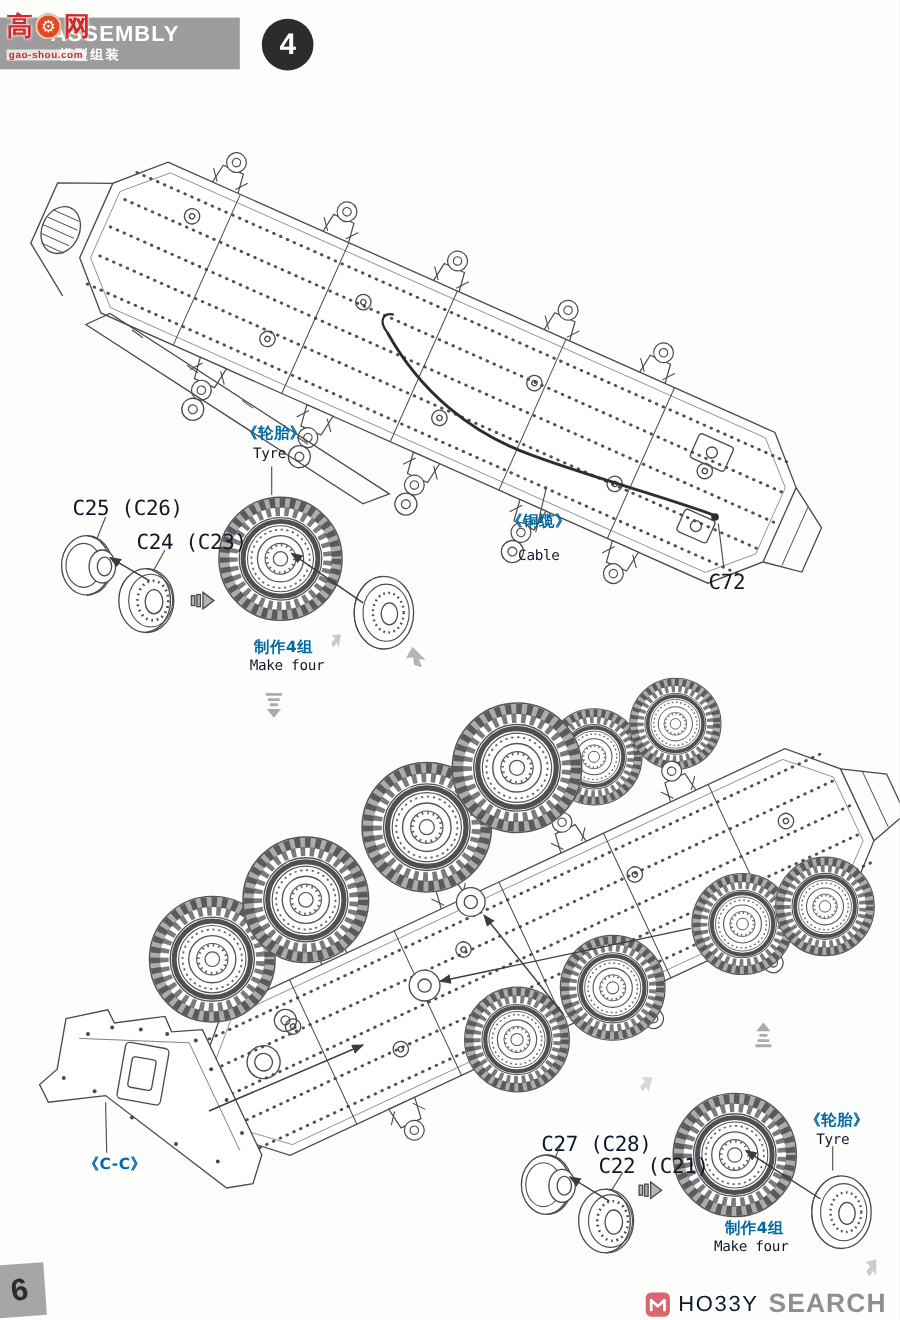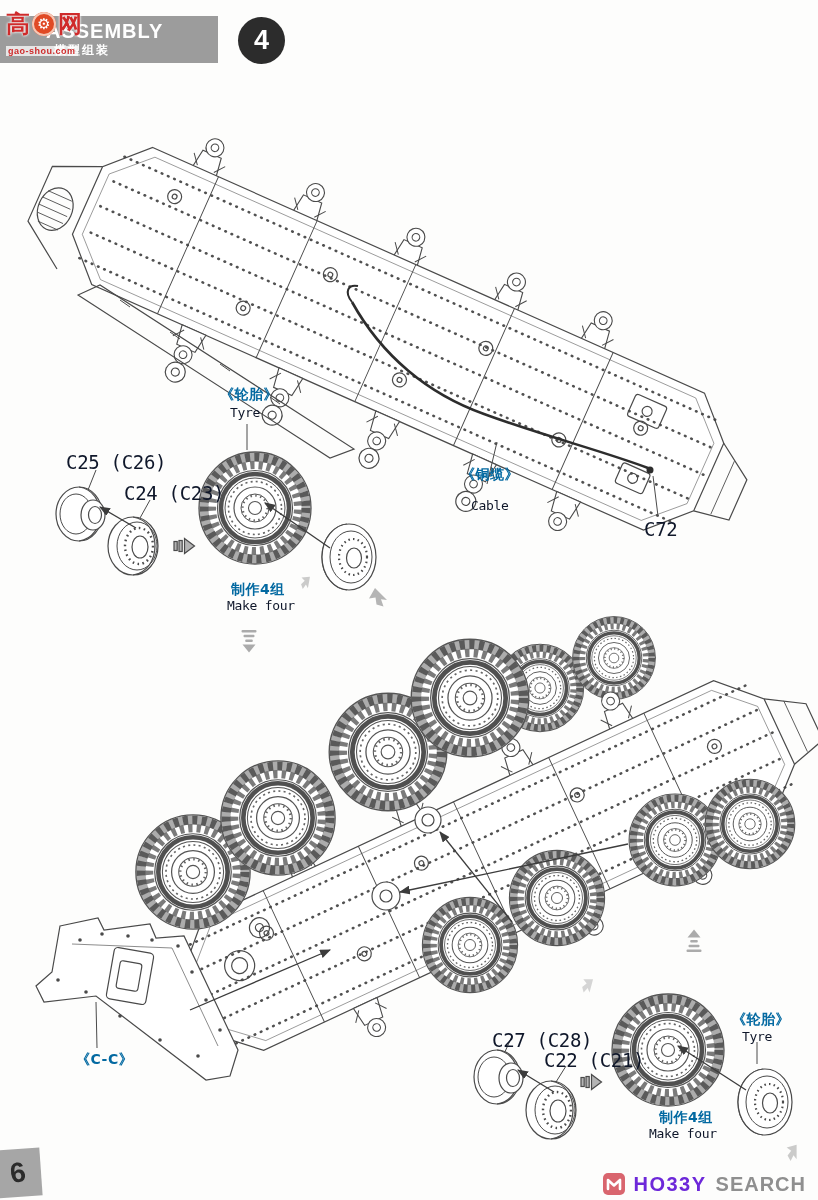--- a/index.html
+++ b/index.html
@@ -24,22 +24,22 @@
   .wm-ch{color:#cf2b2b;font-weight:bold;font-size:24px;text-shadow:0 0 2px #fff,0 0 3px #fff;}
   #wm-gear{width:24px;height:24px;border-radius:50%;background:#e04a25;color:#fff;display:flex;
            align-items:center;justify-content:center;font-size:15px;box-shadow:0 0 0 2px #f5c7b5 inset;}
   #wm-url{display:inline-block;margin-top:1px;background:rgba(255,255,255,.75);color:#cf2b2b;
           font-size:9px;font-weight:bold;padding:0 2px;letter-spacing:0.5px;}
   
   #page-num{position:absolute;left:-5px;top:1149px;width:46px;height:48px;background:#a6a6a6;
             transform:rotate(-4deg);display:flex;align-items:center;justify-content:center;}
   #page-num span{color:#2b2b2b;font-weight:bold;font-size:28px;transform:rotate(-6deg);}
   #brand{position:absolute;right:12px;top:1172px;display:flex;align-items:center;gap:7px;}
-  #brand-text-hobby{color:#6d28d9;font-weight:bold;font-size:20px;letter-spacing:1.5px;}
-  #brand-text-search{color:#8f8f8f;font-weight:bold;font-size:20px;letter-spacing:1px;margin-left:2px;}
+  #brand-text-hobby{color:#0f172a;font-weight:normal;font-size:20px;letter-spacing:1.5px;}
+  #brand-text-search{color:#8f8f8f;font-weight:bold;font-size:24px;letter-spacing:1px;margin-left:2px;}
 </style>
 </head>
 <body>
 
 <div id="page">
 
   <svg id="art" viewBox="0 0 818 1200" xmlns="http://www.w3.org/2000/svg">
     <defs>
       <marker id="ah" viewBox="0 0 10 8" refX="9" refY="4" markerWidth="11" markerHeight="9" orient="auto-start-reverse" markerUnits="userSpaceOnUse">
         <path d="M0,0 L10,4 L0,8 Z" fill="#3c3c3c"></path>

